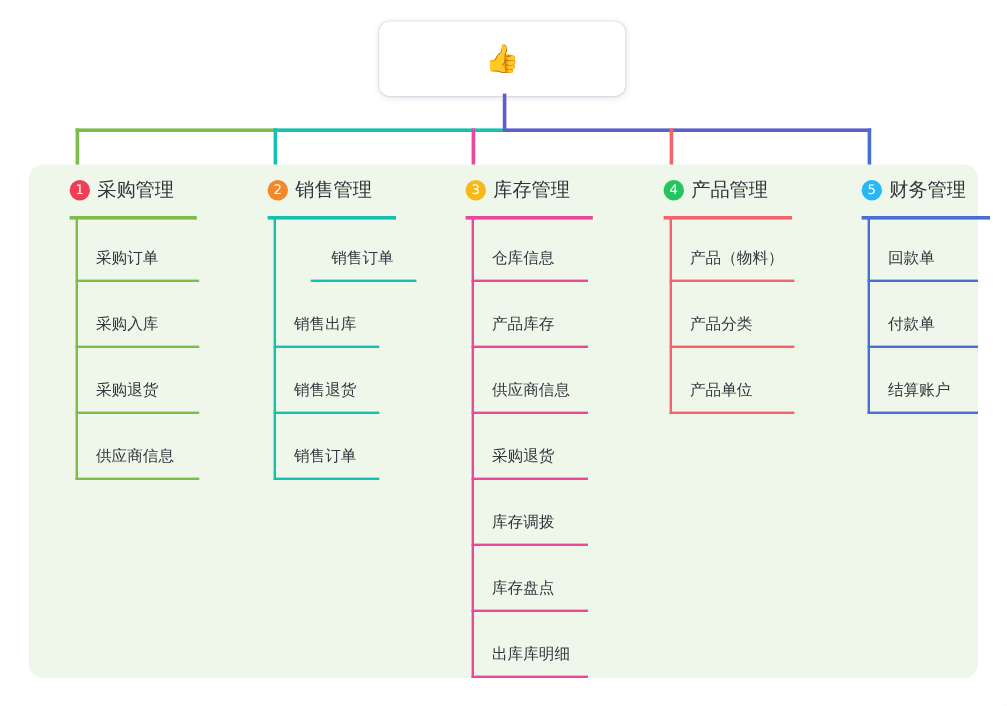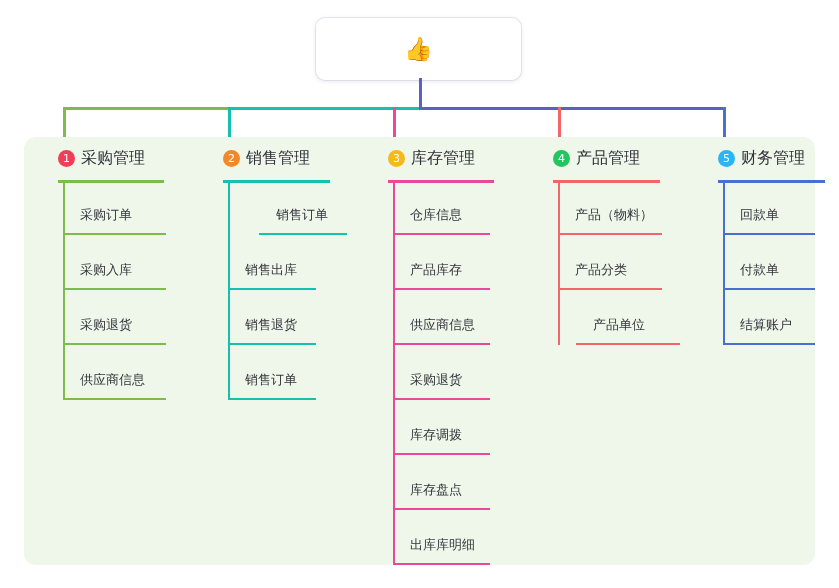--- a/index.html
+++ b/index.html
@@ -231,21 +231,21 @@
         <div class="trunk" style="height: 165px; background: rgb(244, 101, 107);"></div>
         <div class="children">
           <div class="child" style="top: 0px; width: 104px;">
             <span class="child-label">产品（物料）</span>
             <div class="child-rule" style="width: 104px; background: rgb(244, 101, 107);"></div>
           </div>
           <div class="child" style="top: 55px; width: 104px;">
             <span class="child-label">产品分类</span>
             <div class="child-rule" style="width: 104px; background: rgb(244, 101, 107);"></div>
           </div>
-          <div class="child" style="top: 110px; width: 104px; margin-left: 18px;">
+          <div class="child" style="top: 110px; width: 104px;">
             <span class="child-label">产品单位</span>
             <div class="child-rule" style="width: 104px; background: rgb(244, 101, 107);"></div>
           </div>
         </div>
       </div>
       <div class="column" style="left: 701px; top: 146px;">
         <div class="col-head">
           <span class="badge" style="background: rgb(41, 182, 246);">5</span>
           <span class="col-title">财务管理</span>
         </div>

